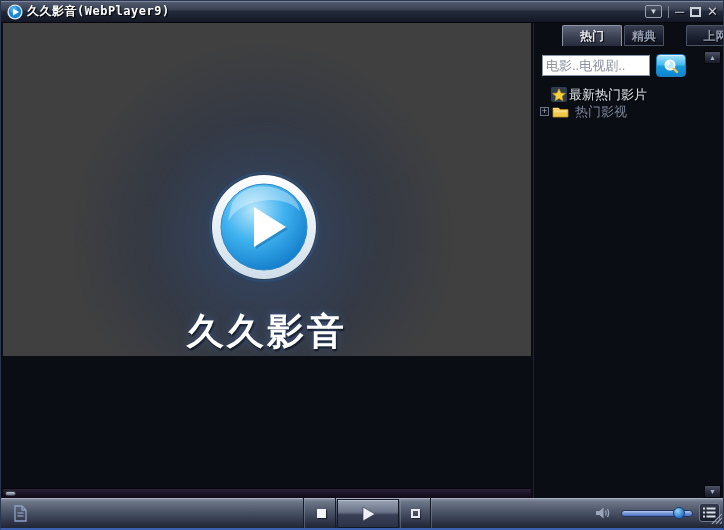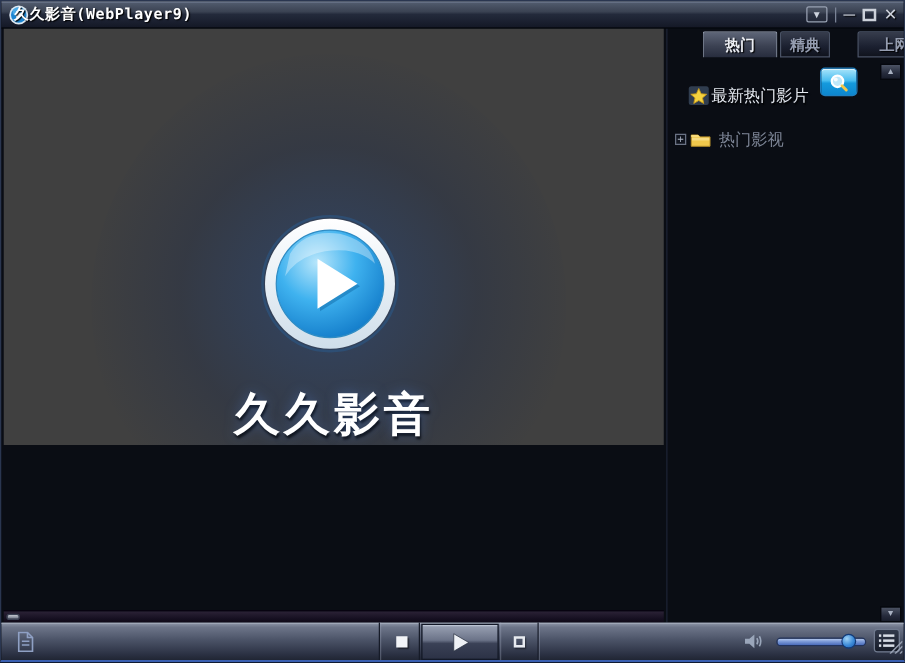--- a/index.html
+++ b/index.html
@@ -14,21 +14,21 @@
   }
 
   
   .titlebar {
     left:0; top:0; width:722px; height:22px;
     background:linear-gradient(#545e71 0%, #3a4252 40%, #232a3b 50%, #141826 100%);
     border-bottom:1px solid #05070d;
     box-shadow:inset 0 1px 0 rgba(170,185,210,.45);
   }
   .title-text {
-    left:10px; top:0; height:21px; line-height:21px;
+    left:26px; top:0; height:21px; line-height:21px;
     color:#fff; font-size:12px; font-weight:bold;
     text-shadow:1px 1px 1px #000; letter-spacing:.5px;
     font-family:"DejaVu Sans Mono","Liberation Sans",sans-serif;
   }
   .win-buttons { right:5px; top:0; height:21px; display:flex; align-items:center; gap:6px; }
   .menu-btn {
     width:17px; height:13px; border:1px solid #98a1b2; border-radius:2px;
     display:flex; align-items:center; justify-content:center;
     color:#cdd3dd; font-size:8px; line-height:1; background:rgba(255,255,255,.04);
   }
@@ -89,21 +89,21 @@
   }
   .scroll-btn {
     width:17px; height:13px;
     background:linear-gradient(#4c5364, #262b3c 60%, #181c2a);
     border:1px solid #05070d; color:#a9b1c1; font-size:7px; line-height:11px; text-align:center;
   }
   .scroll-up { right:2px; top:28px; }
   .scroll-down { right:2px; top:462px; }
 
   .tree-row { left:6px; height:17px; display:flex; align-items:center; }
-  .tree-row1 { top:45px;padding-left:11px; }
+  .tree-row1 { top:63px;padding-left:11px; }
   .tree-row2 { top:80px; }
   .star-wrap { width:16px; height:15px; background:rgba(110,140,175,.38); border-radius:2px; display:flex; align-items:center; justify-content:center; margin-right:2px; }
   .tree-label-1 { color:#e4e8ef; font-size:13px; text-shadow:1px 1px 1px #000; }
   .tree-label-2 { color:#7d8596; font-size:13px; margin-left:6px; }
   .expander {
     width:9px; height:9px; border:1px solid #6a7284; background:#10141e;
     color:#aab2c2; font-size:9px; line-height:7px; text-align:center; margin-right:3px;
   }
 
   
@@ -193,20 +193,21 @@
 
   <div class="abs seekbar">
     <div class="abs seek-thumb"></div>
   </div>
 
   <div class="abs sidebar">
     <div class="abs tab tab1 active">热门</div>
     <div class="abs tab tab2 inactive">精典</div>
     <div class="abs tab tab3 inactive">上网</div>
 
+    <input class="abs search-input" type="text" placeholder="电影..电视剧.." style="">
     <div class="abs search-btn">
       <svg width="16" height="16" viewBox="0 0 16 16">
         <circle cx="7" cy="7" r="4.6" fill="#bfe8fa" stroke="#ffffff" stroke-width="1.8"></circle>
         <circle cx="5.6" cy="5.6" r="1.6" fill="#ffffff" opacity=".85"></circle>
         <line x1="10.6" y1="10.6" x2="14" y2="14" stroke="#f4c84a" stroke-width="2.4" stroke-linecap="round"></line>
       </svg>
     </div>
     <div class="abs scroll-btn scroll-up"><span>▲</span></div>
 
     <div class="abs tree-row tree-row1">

